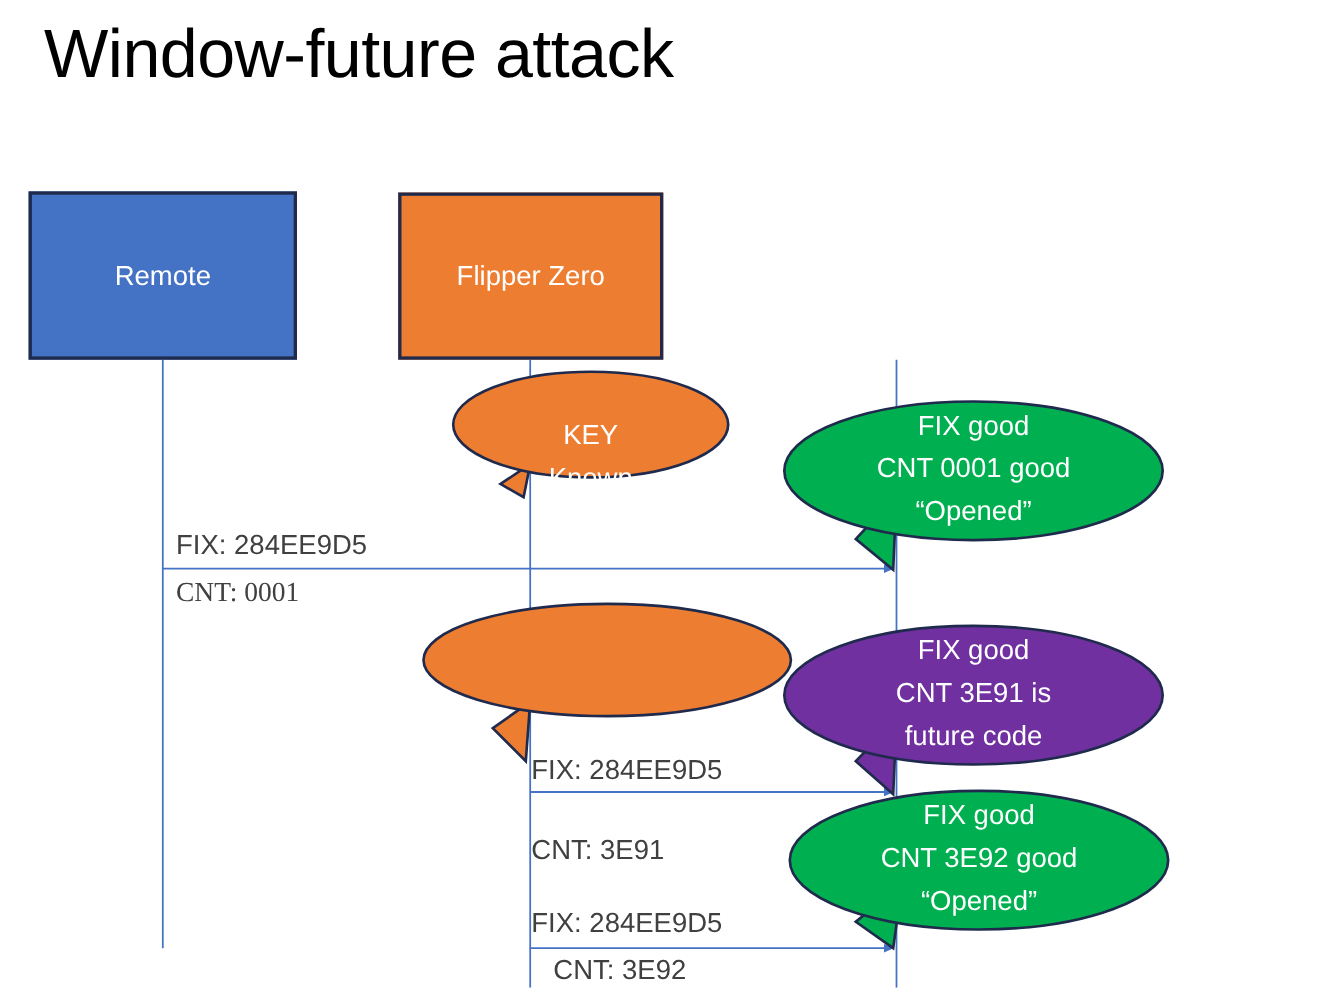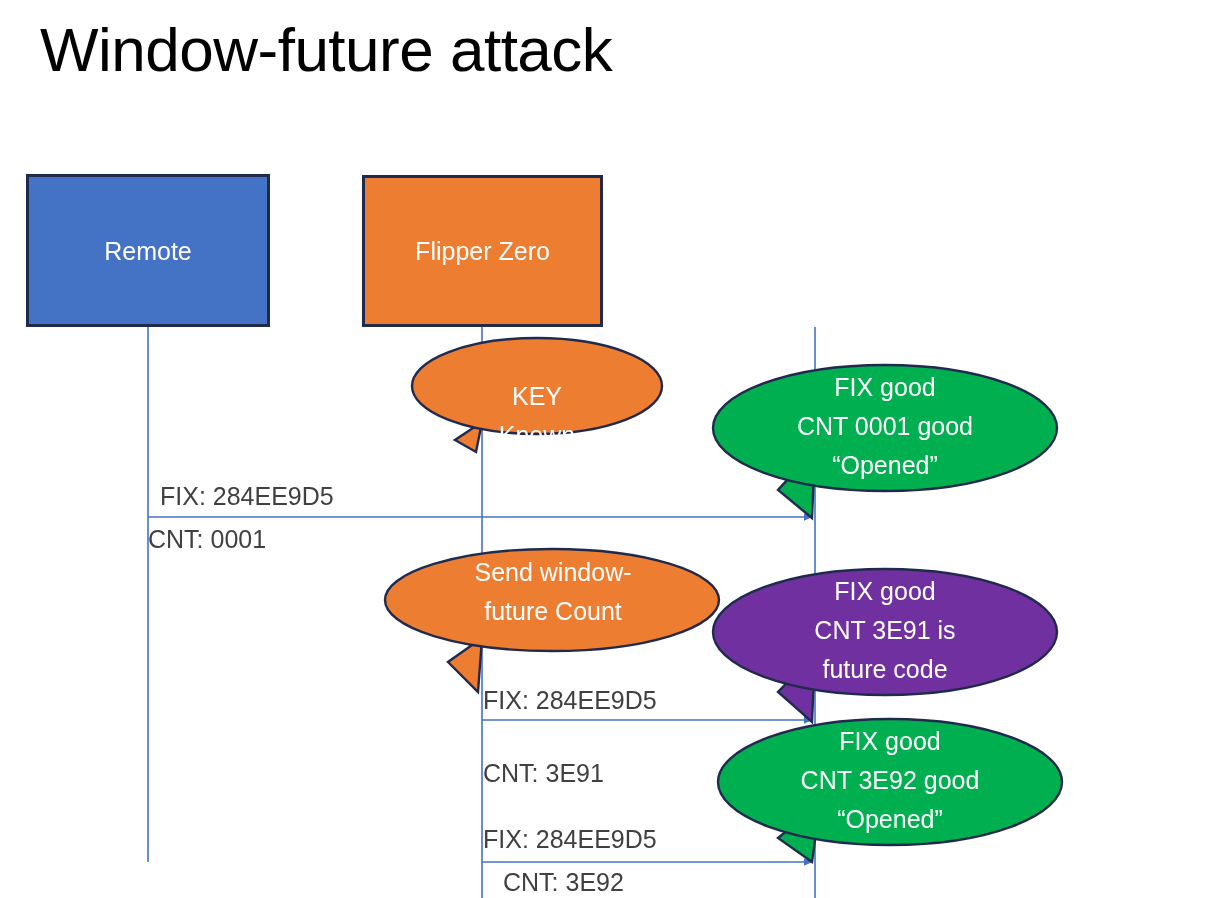--- a/index.html
+++ b/index.html
@@ -79,21 +79,21 @@
 
   
   .msg-label {
     position: absolute;
     font-size: 25px;
     line-height: 32px;
     color: #404040;
     white-space: nowrap;
   }
   .msg-1-fix { left: 160px; top: 480px; }
-  .msg-1-cnt { left: 148px; top: 523px; }
+  .msg-1-cnt { left: 160px; top: 523px; font-family: Liberation Serif, serif; }
   .msg-2-fix { left: 483px; top: 684px; }
   .msg-2-cnt { left: 483px; top: 757px; text-align: center; }
   .msg-3-fix { left: 483px; top: 823px; }
   .msg-3-cnt { left: 503px; top: 866px; }
 </style>
 </head>
 <body>
 
 <div id="slide">
 
@@ -149,22 +149,20 @@
     </g>
   </svg>
 
   <div class="callout-text ct-key">KEY
 Known</div>
 
   <div class="callout-text ct-fix0001">FIX good
 CNT 0001 good
 “Opened”</div>
 
-  <div class="callout-text ct-sendwin">Send window-
-future Count</div>
 
   <div class="callout-text ct-fix3e91">FIX good
 CNT 3E91 is
 future code</div>
 
   <div class="callout-text ct-fix3e92">FIX good
 CNT 3E92 good
 “Opened”</div>
 
   <div class="msg-label msg-1-fix">FIX: 284EE9D5</div>

